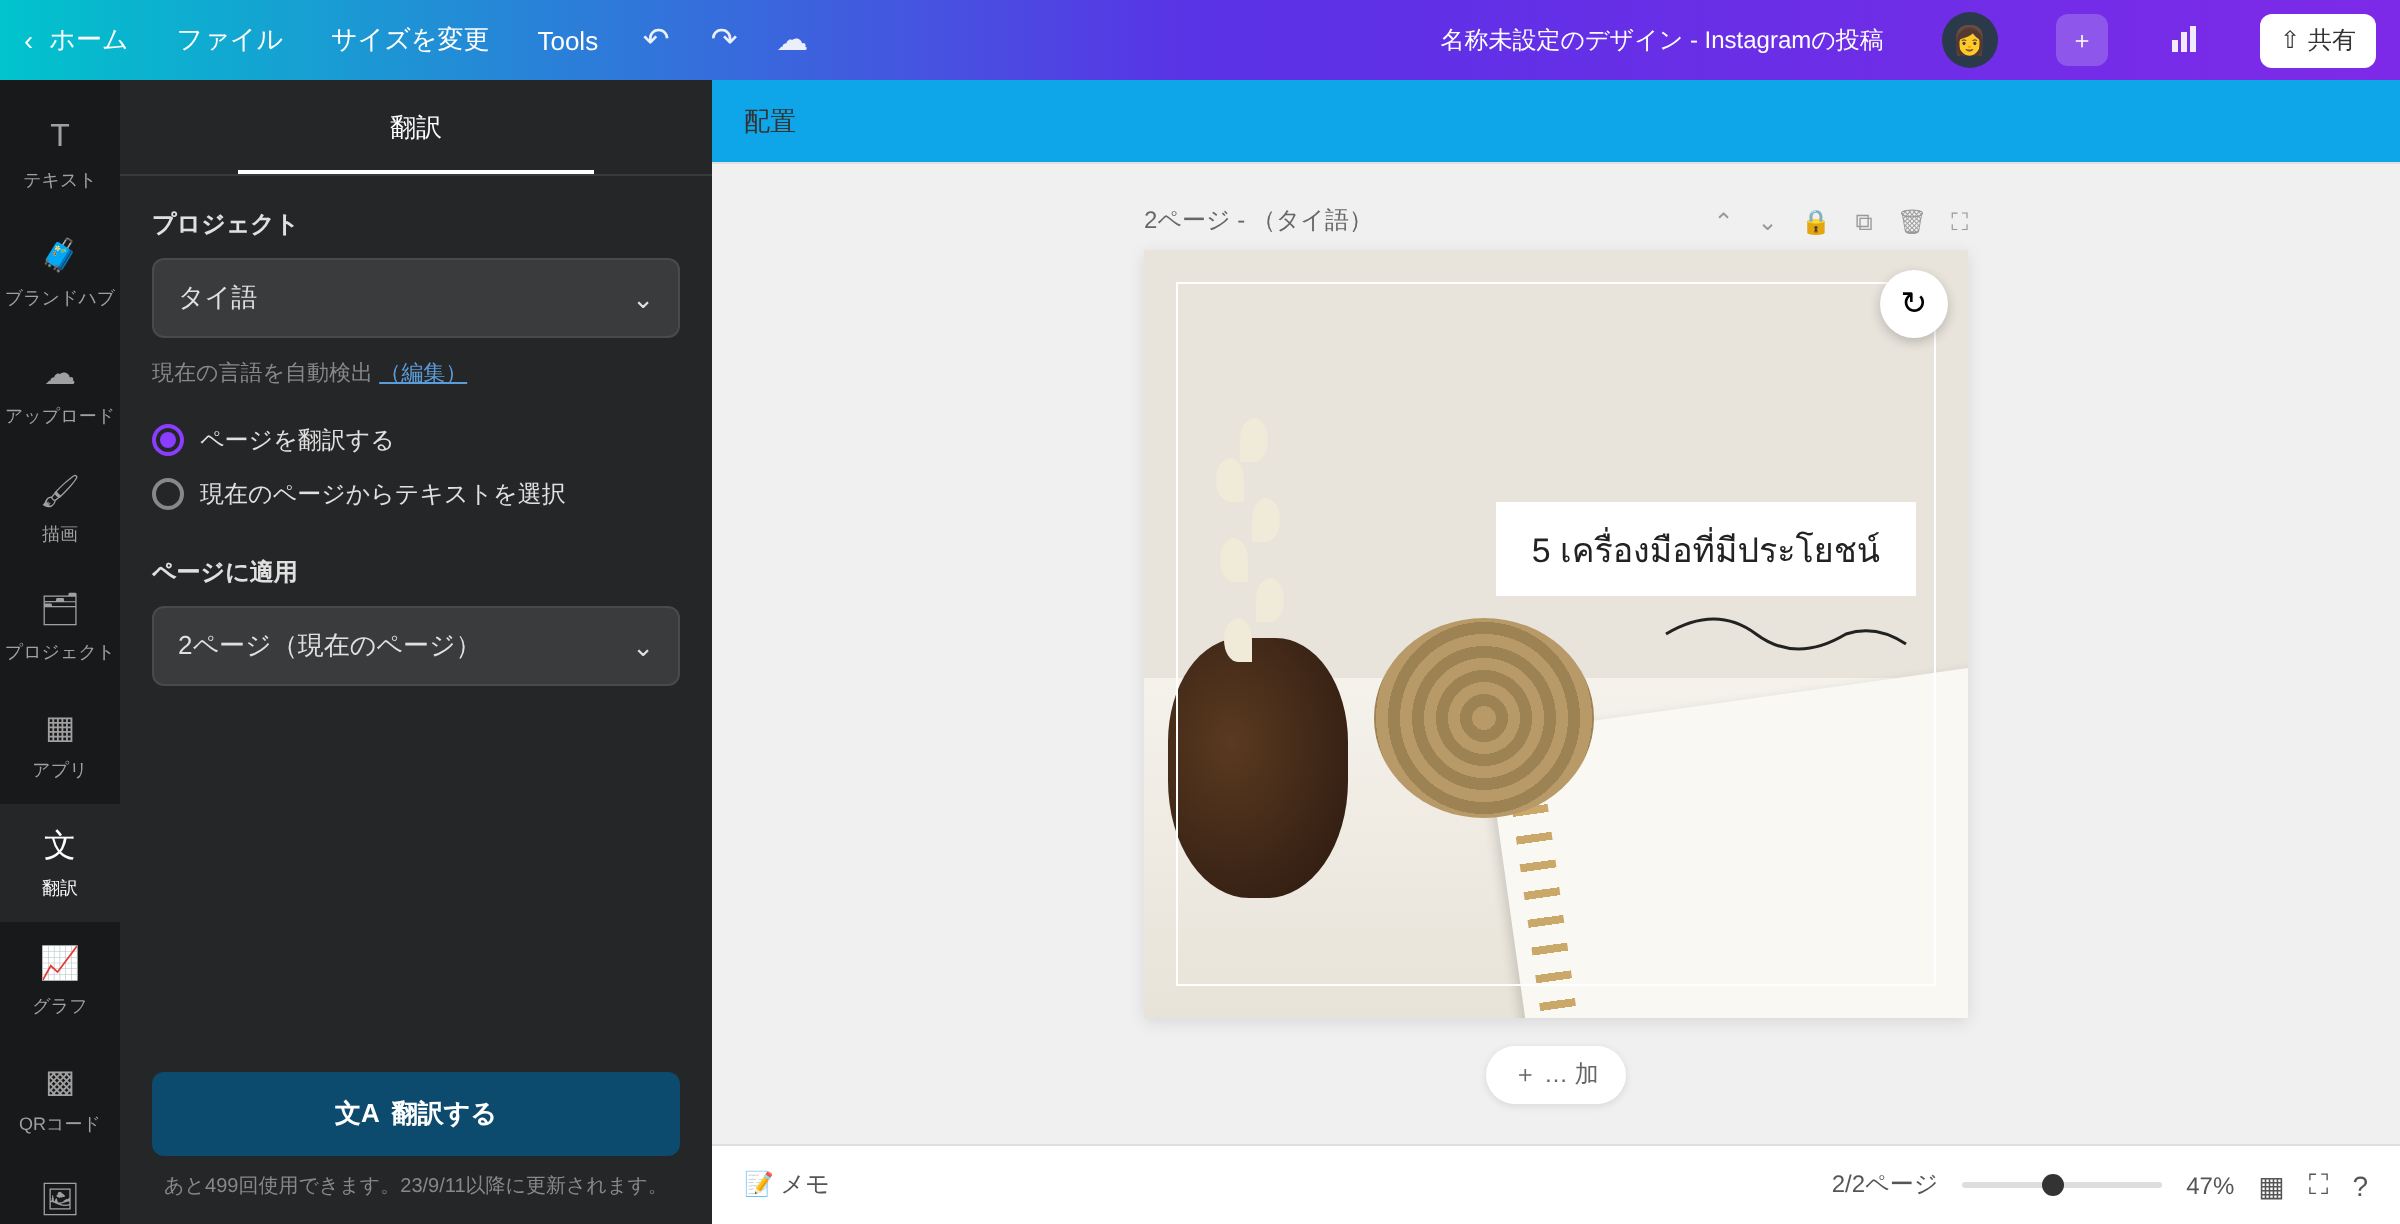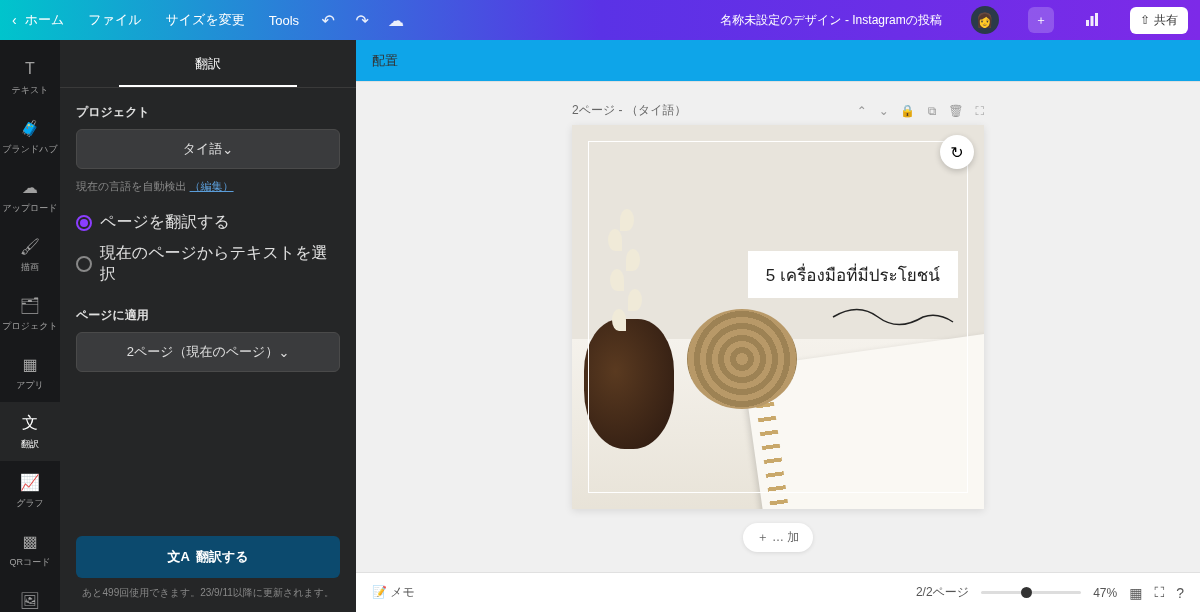--- a/index.html
+++ b/index.html
@@ -21,24 +21,24 @@
 .rail-item.active { background: #252627; color: #fff; }
 .rail-icon { width: 22px; height: 22px; display: flex; align-items: center; justify-content: center; font-size: 16px; }
 
 .panel { width: 296px; background: #252627; color: #e0e0e0; display: flex; flex-direction: column; position: relative; }
 .tabs { display: flex; height: 48px; border-bottom: 1px solid #3a3a3a; }
 .tab { flex: 1; display: flex; align-items: center; justify-content: center; font-size: 13px; color: #888; cursor: pointer; position: relative; }
 .tab.active { color: #fff; }
 .tab.active::after { content: ""; position: absolute; bottom: 0; left: 20%; right: 20%; height: 2px; background: #fff; }
 .panel-body { padding: 16px; flex: 1; overflow-y: auto; }
 .label { font-size: 12px; font-weight: 600; margin-bottom: 8px; }
-.select { background: #3a3b3d; border: 1px solid #4a4a4a; border-radius: 6px; padding: 10px 12px; font-size: 13px; display: flex; justify-content: center; align-items: center; cursor: pointer; margin-bottom: 10px; }
+.select { background: #3a3b3d; border: 1px solid #4a4a4a; border-radius: 6px; padding: 10px 12px; font-size: 13px; display: flex; justify-content: space-between; align-items: center; cursor: pointer; margin-bottom: 10px; }
 .hint { font-size: 11px; color: #888; margin-bottom: 18px; }
 .hint a { color: #5b9dd9; text-decoration: underline; }
-.radio-row { display: flex; align-items: center; gap: 8px; font-size: 16px; margin-bottom: 10px; cursor: pointer; }
+.radio-row { display: flex; align-items: flex-start; gap: 8px; font-size: 12px; margin-bottom: 10px; cursor: pointer; }
 .radio { width: 16px; height: 16px; border-radius: 50%; border: 2px solid #888; position: relative; }
 .radio.checked { border-color: #8b3dff; }
 .radio.checked::after { content: ""; position: absolute; inset: 2px; border-radius: 50%; background: #8b3dff; }
 .panel-footer { padding: 12px 16px; }
 .translate-btn { width: 100%; background: #0c4a6e; color: #fff; border: none; border-radius: 6px; padding: 12px; font-size: 13px; font-weight: 600; cursor: pointer; display: flex; align-items: center; justify-content: center; gap: 6px; }
 .usage { font-size: 10px; color: #888; text-align: center; margin-top: 8px; }
 .collapse-handle { position: absolute; right: -12px; top: 50%; transform: translateY(-50%); width: 12px; height: 48px; background: #252627; border-radius: 0 6px 6px 0; display: flex; align-items: center; justify-content: center; color: #888; font-size: 10px; cursor: pointer; }
 
 .canvas-area { flex: 1; background: #f0f0f0; display: flex; flex-direction: column; position: relative; }
 .context-bar { height: 42px; background: #0ea5e9; border-bottom: 1px solid #e0e0e0; display: flex; align-items: center; padding: 0 16px; font-size: 13px; color: #333; }

